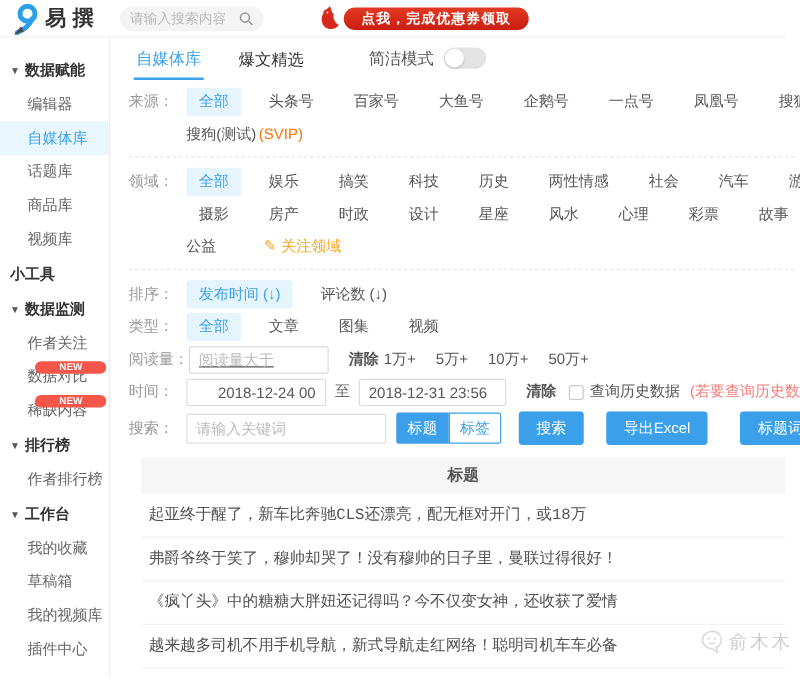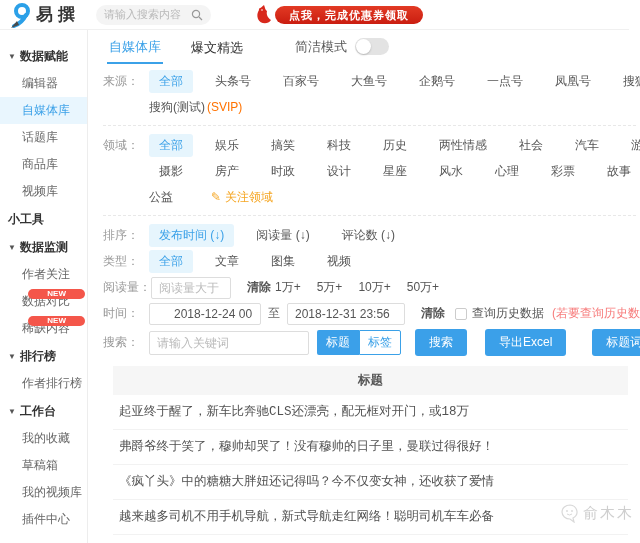--- a/index.html
+++ b/index.html
@@ -211,38 +211,37 @@
         <span class="follow-link">
           <span class="pen-icon">✎</span><span>关注领域</span>
         </span>
       </div>
       <div class="dash-div"></div>
 
       <div class="frow">
         <span class="flabel">排序：</span>
         <div class="frow" style="margin:0;min-height:0;">
             <span class="chip sel">发布时间 (↓)</span>
-            <span class="chip">阅读量 (↓)</span>
             <span class="chip">评论数 (↓)</span>
           </div>
       </div>
 
       <div class="frow">
         <span class="flabel">类型：</span>
         <div class="frow" style="margin:0;min-height:0;">
             <span class="chip sel">全部</span>
             <span class="chip">文章</span>
             <span class="chip">图集</span>
             <span class="chip">视频</span>
           </div>
       </div>
 
       <div class="frow">
         <span class="flabel">阅读量：</span>
-        <input class="inp" style="width: 80px;" placeholder="阅读量大于">
+        <input class="inp" style="width: 112px; text-decoration: underline;" placeholder="阅读量大于">
         <span class="clear-link">清除</span>
         <div class="quick"><span>1万+</span><span>5万+</span><span>10万+</span><span>50万+</span></div>
       </div>
 
       <div class="frow">
         <span class="flabel">时间：</span>
         <input class="inp" style="width: 112px; padding-left: 24px;" value="2018-12-24 00:00">
         <span class="sep">至</span>
         <input class="inp" style="width: 118px;" value="2018-12-31 23:56">
         <span class="clear-link">清除</span>

